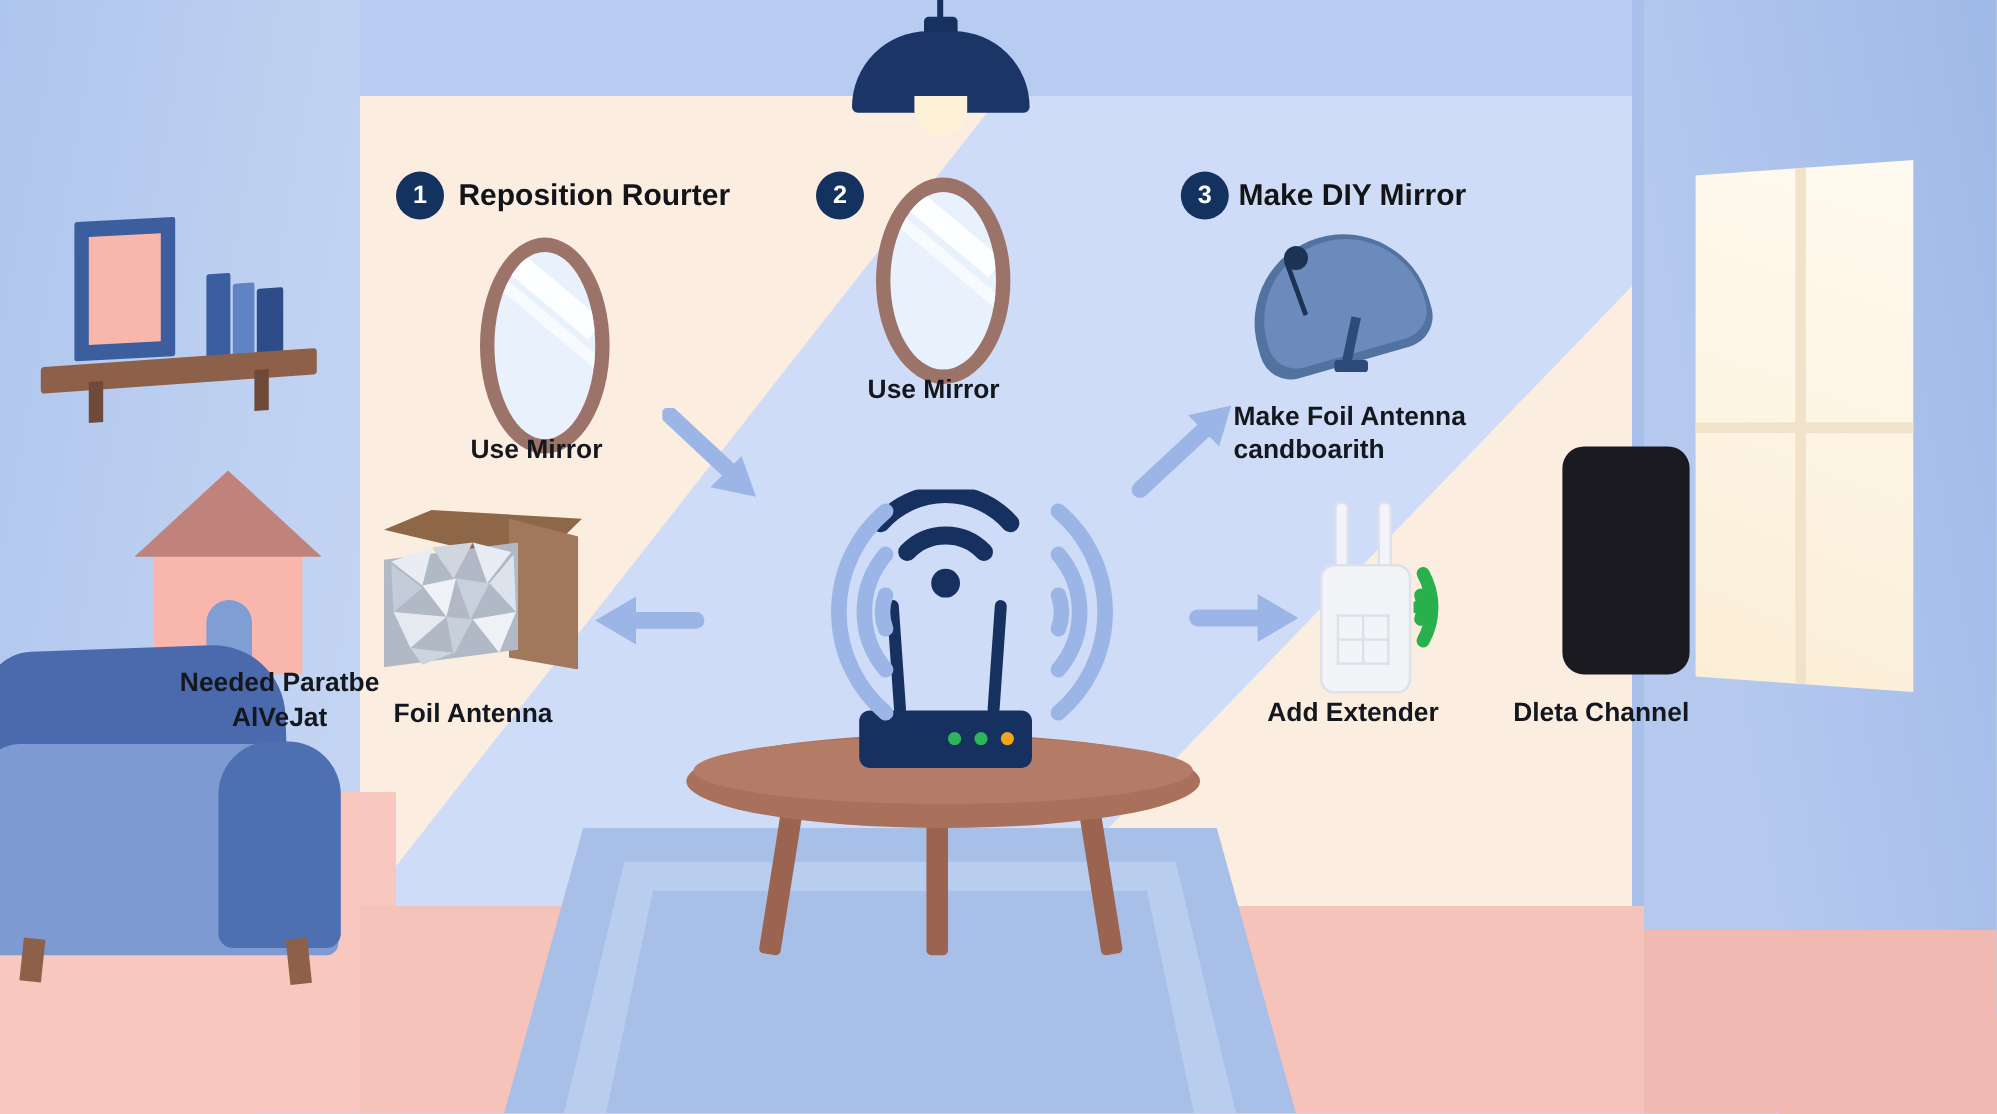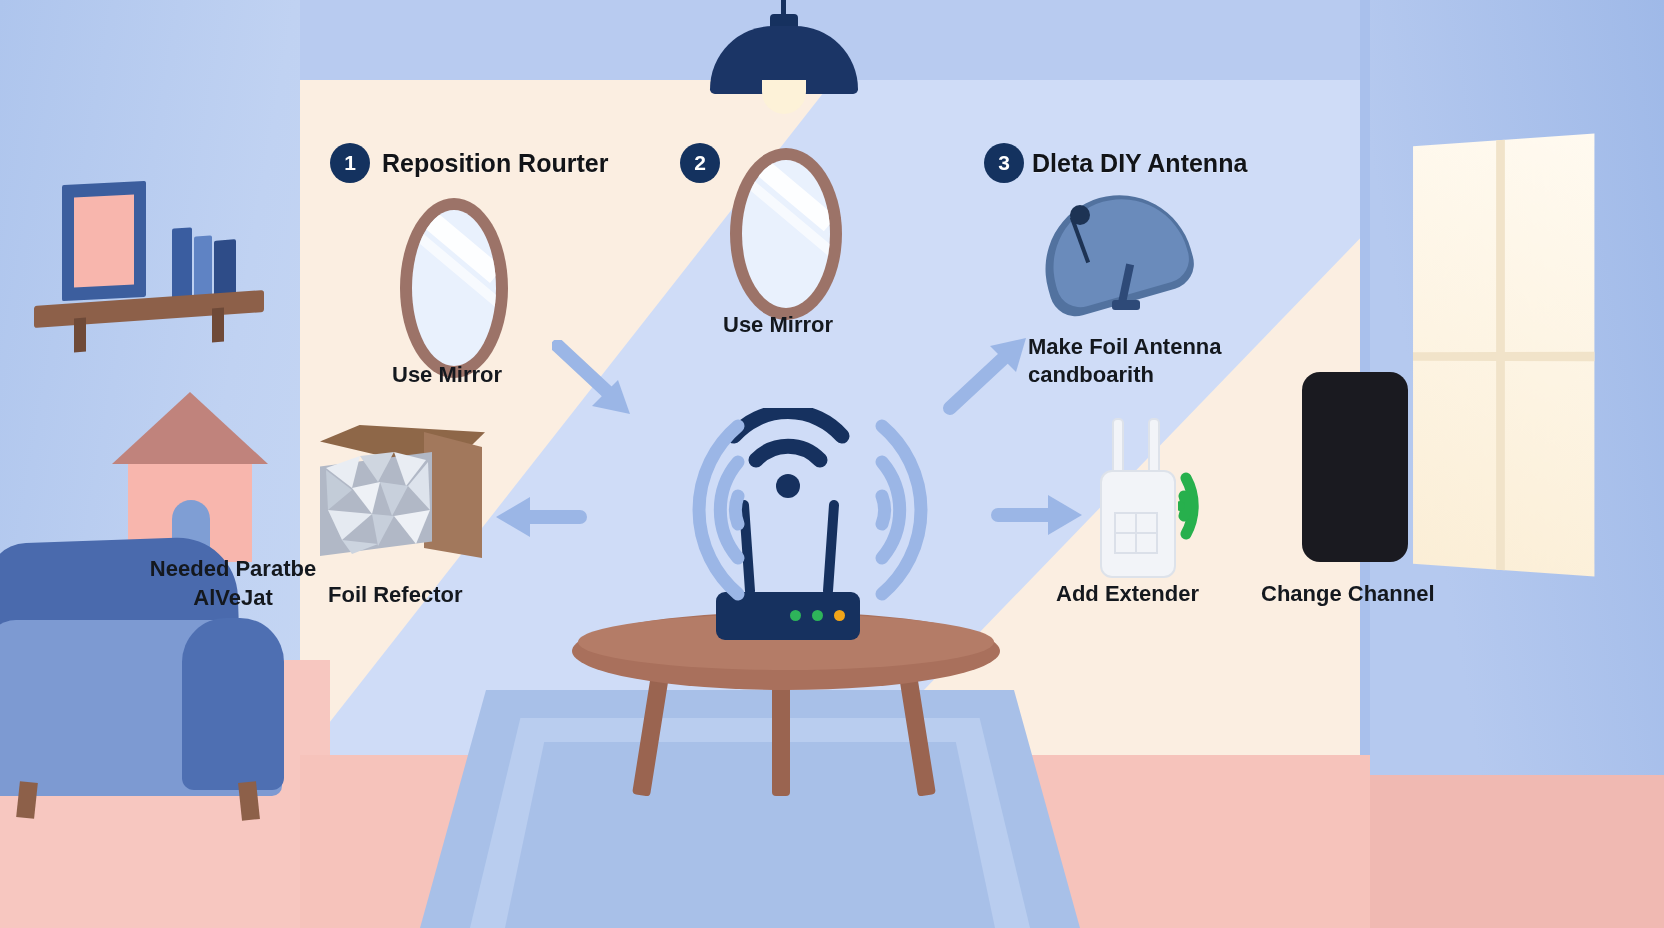--- a/index.html
+++ b/index.html
@@ -350,24 +350,24 @@
     </svg>
   </div>
 
   <div class="badge b1">1</div>
   <div class="step-title t1">Reposition Rourter</div>
 
   <div class="badge b2">2</div>
   <div class="step-title t2"></div>
 
   <div class="badge b3">3</div>
-  <div class="step-title t3">Dleta DIY Antenna</div>
+  <div class="step-title t3">Make DIY Mirror</div>
 
   <div class="cap cap-mirror1">Use Mirror</div>
   <div class="cap cap-mirror2">Use Mirror</div>
-  <div class="cap cap-foil">Foil Refector</div>
+  <div class="cap cap-foil">Foil Antenna</div>
   <div class="cap cap-foilant">Make Foil Antenna candboarith</div>
   <div class="cap cap-ext">Add Extender</div>
-  <div class="cap cap-chan">Change Channel</div>
+  <div class="cap cap-chan">Dleta Channel</div>
   <div class="cap cap-left">Needed Paratbe AlVeJat</div>
 
 
 </div>
 
 </body></html>

